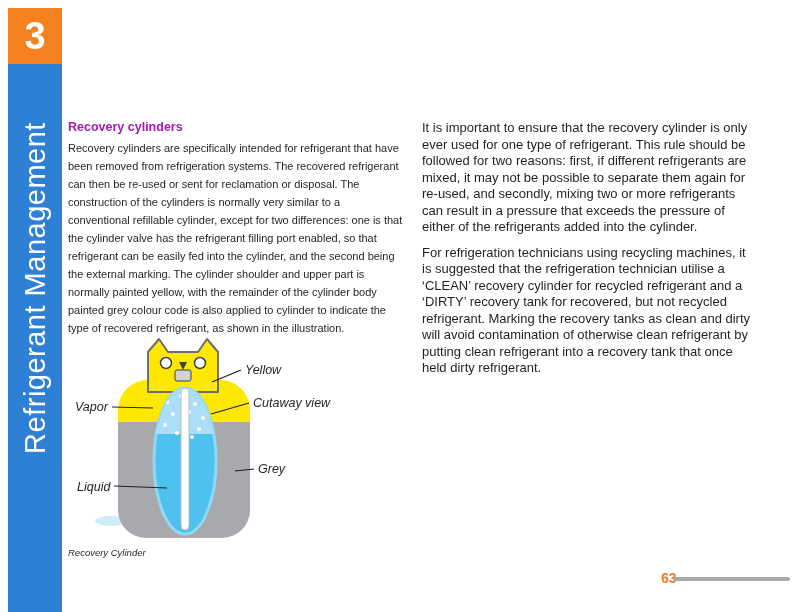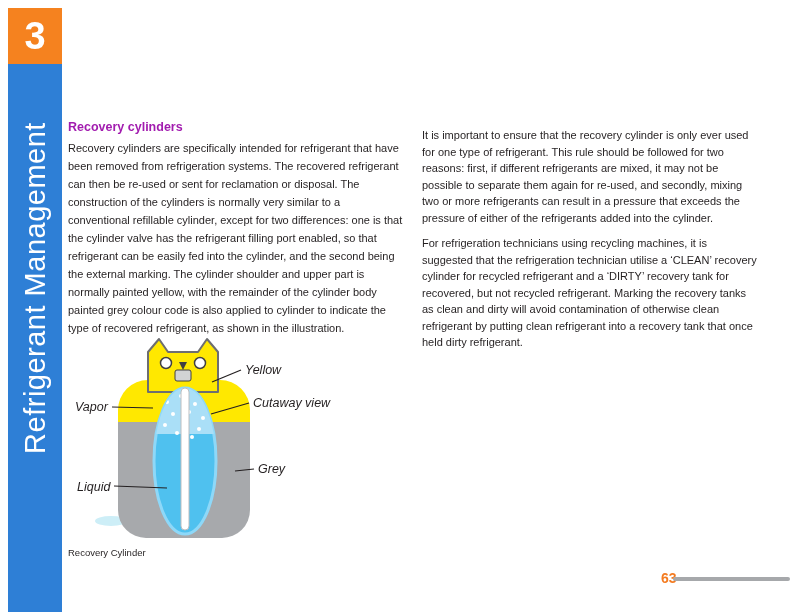--- a/index.html
+++ b/index.html
@@ -52,23 +52,23 @@
   }
   .col-left {
     position: absolute;
     left: 68px; top: 139px;
     width: 336px;
     font-size: 11px;
     line-height: 18px;
   }
   .col-right {
     position: absolute;
-    left: 422px; top: 127px;
+    left: 422px; top: 120px;
     width: 336px;
-    font-size: 11px;
+    font-size: 13px;
     line-height: 16.5px;
   }
   .col-left p, .col-right p { margin: 0 0 9px 0; }
 
   
   .figure {
     position: absolute;
     left: 55px; top: 330px;
     width: 290px; height: 225px;
     margin: 0;
@@ -76,20 +76,21 @@
   }
   .figure-svg text {
     font-family: "Liberation Sans", sans-serif;
     font-size: 12.5px;
     fill: #231f20;
   }
   .caption {
     position: absolute;
     left: 68px; top: 547px;
     font-size: 9.5px;
+    font-style: italic;
     color: #231f20;
   }
 
   
   .page-number {
     position: absolute;
     left: 649px; top: 570px;
     font-size: 14px;
     font-weight: bold;
     color: #f47b20;

